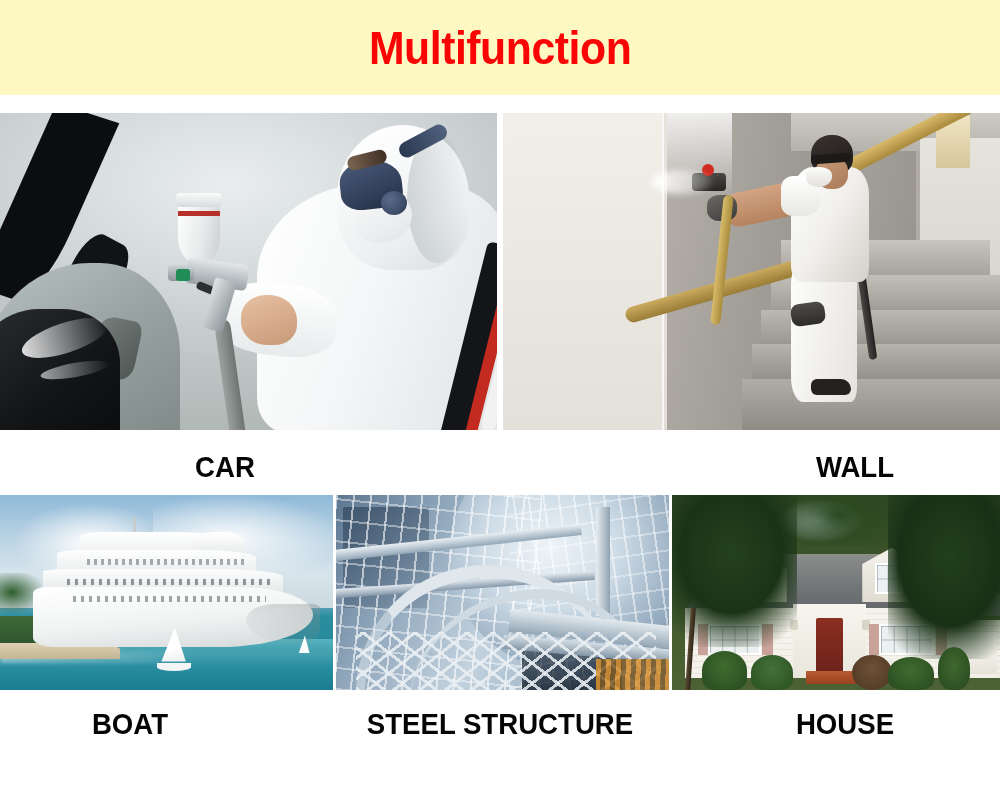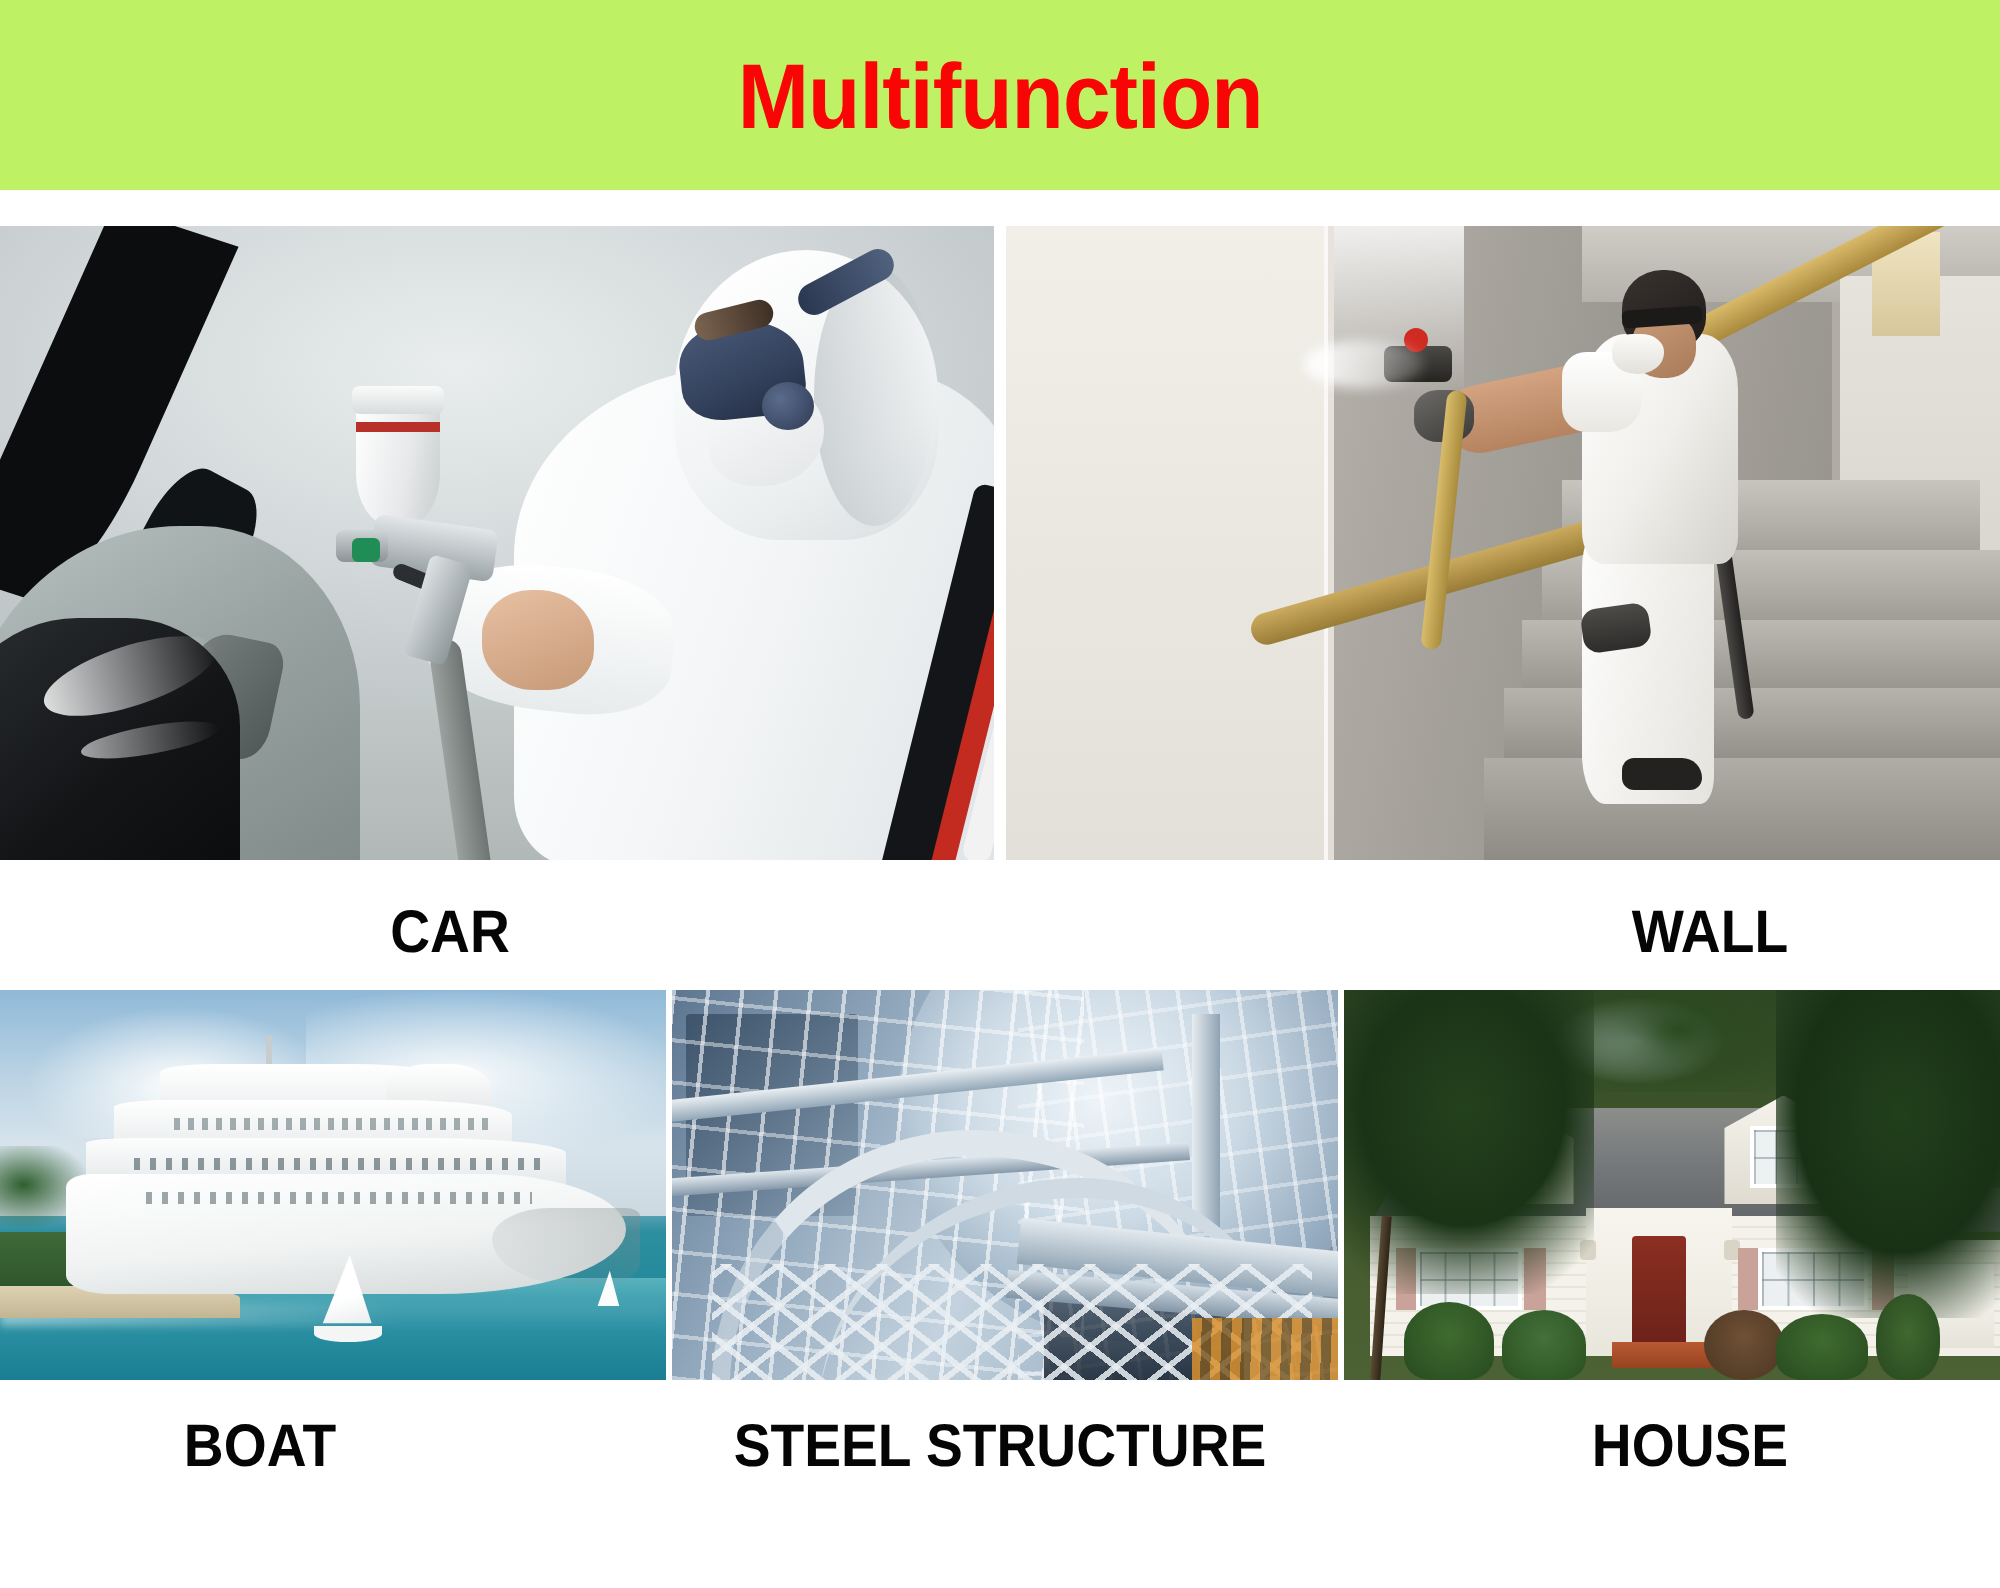--- a/index.html
+++ b/index.html
@@ -17,21 +17,21 @@
     background: #ffffff;
     overflow: hidden;
   }
 
   
   .banner {
     position: absolute;
     left: 0; top: 0;
     width: 1000px;
     height: 95px;
-    background: #bef264;
+    background: #fef9c3;
     display: flex;
     align-items: center;
     justify-content: center;
   }
   .banner-title {
     color: #fa0505;
     font-family: "Liberation Sans", sans-serif;
     font-weight: bold;
     font-size: 46px;
     letter-spacing: -0.5px;

